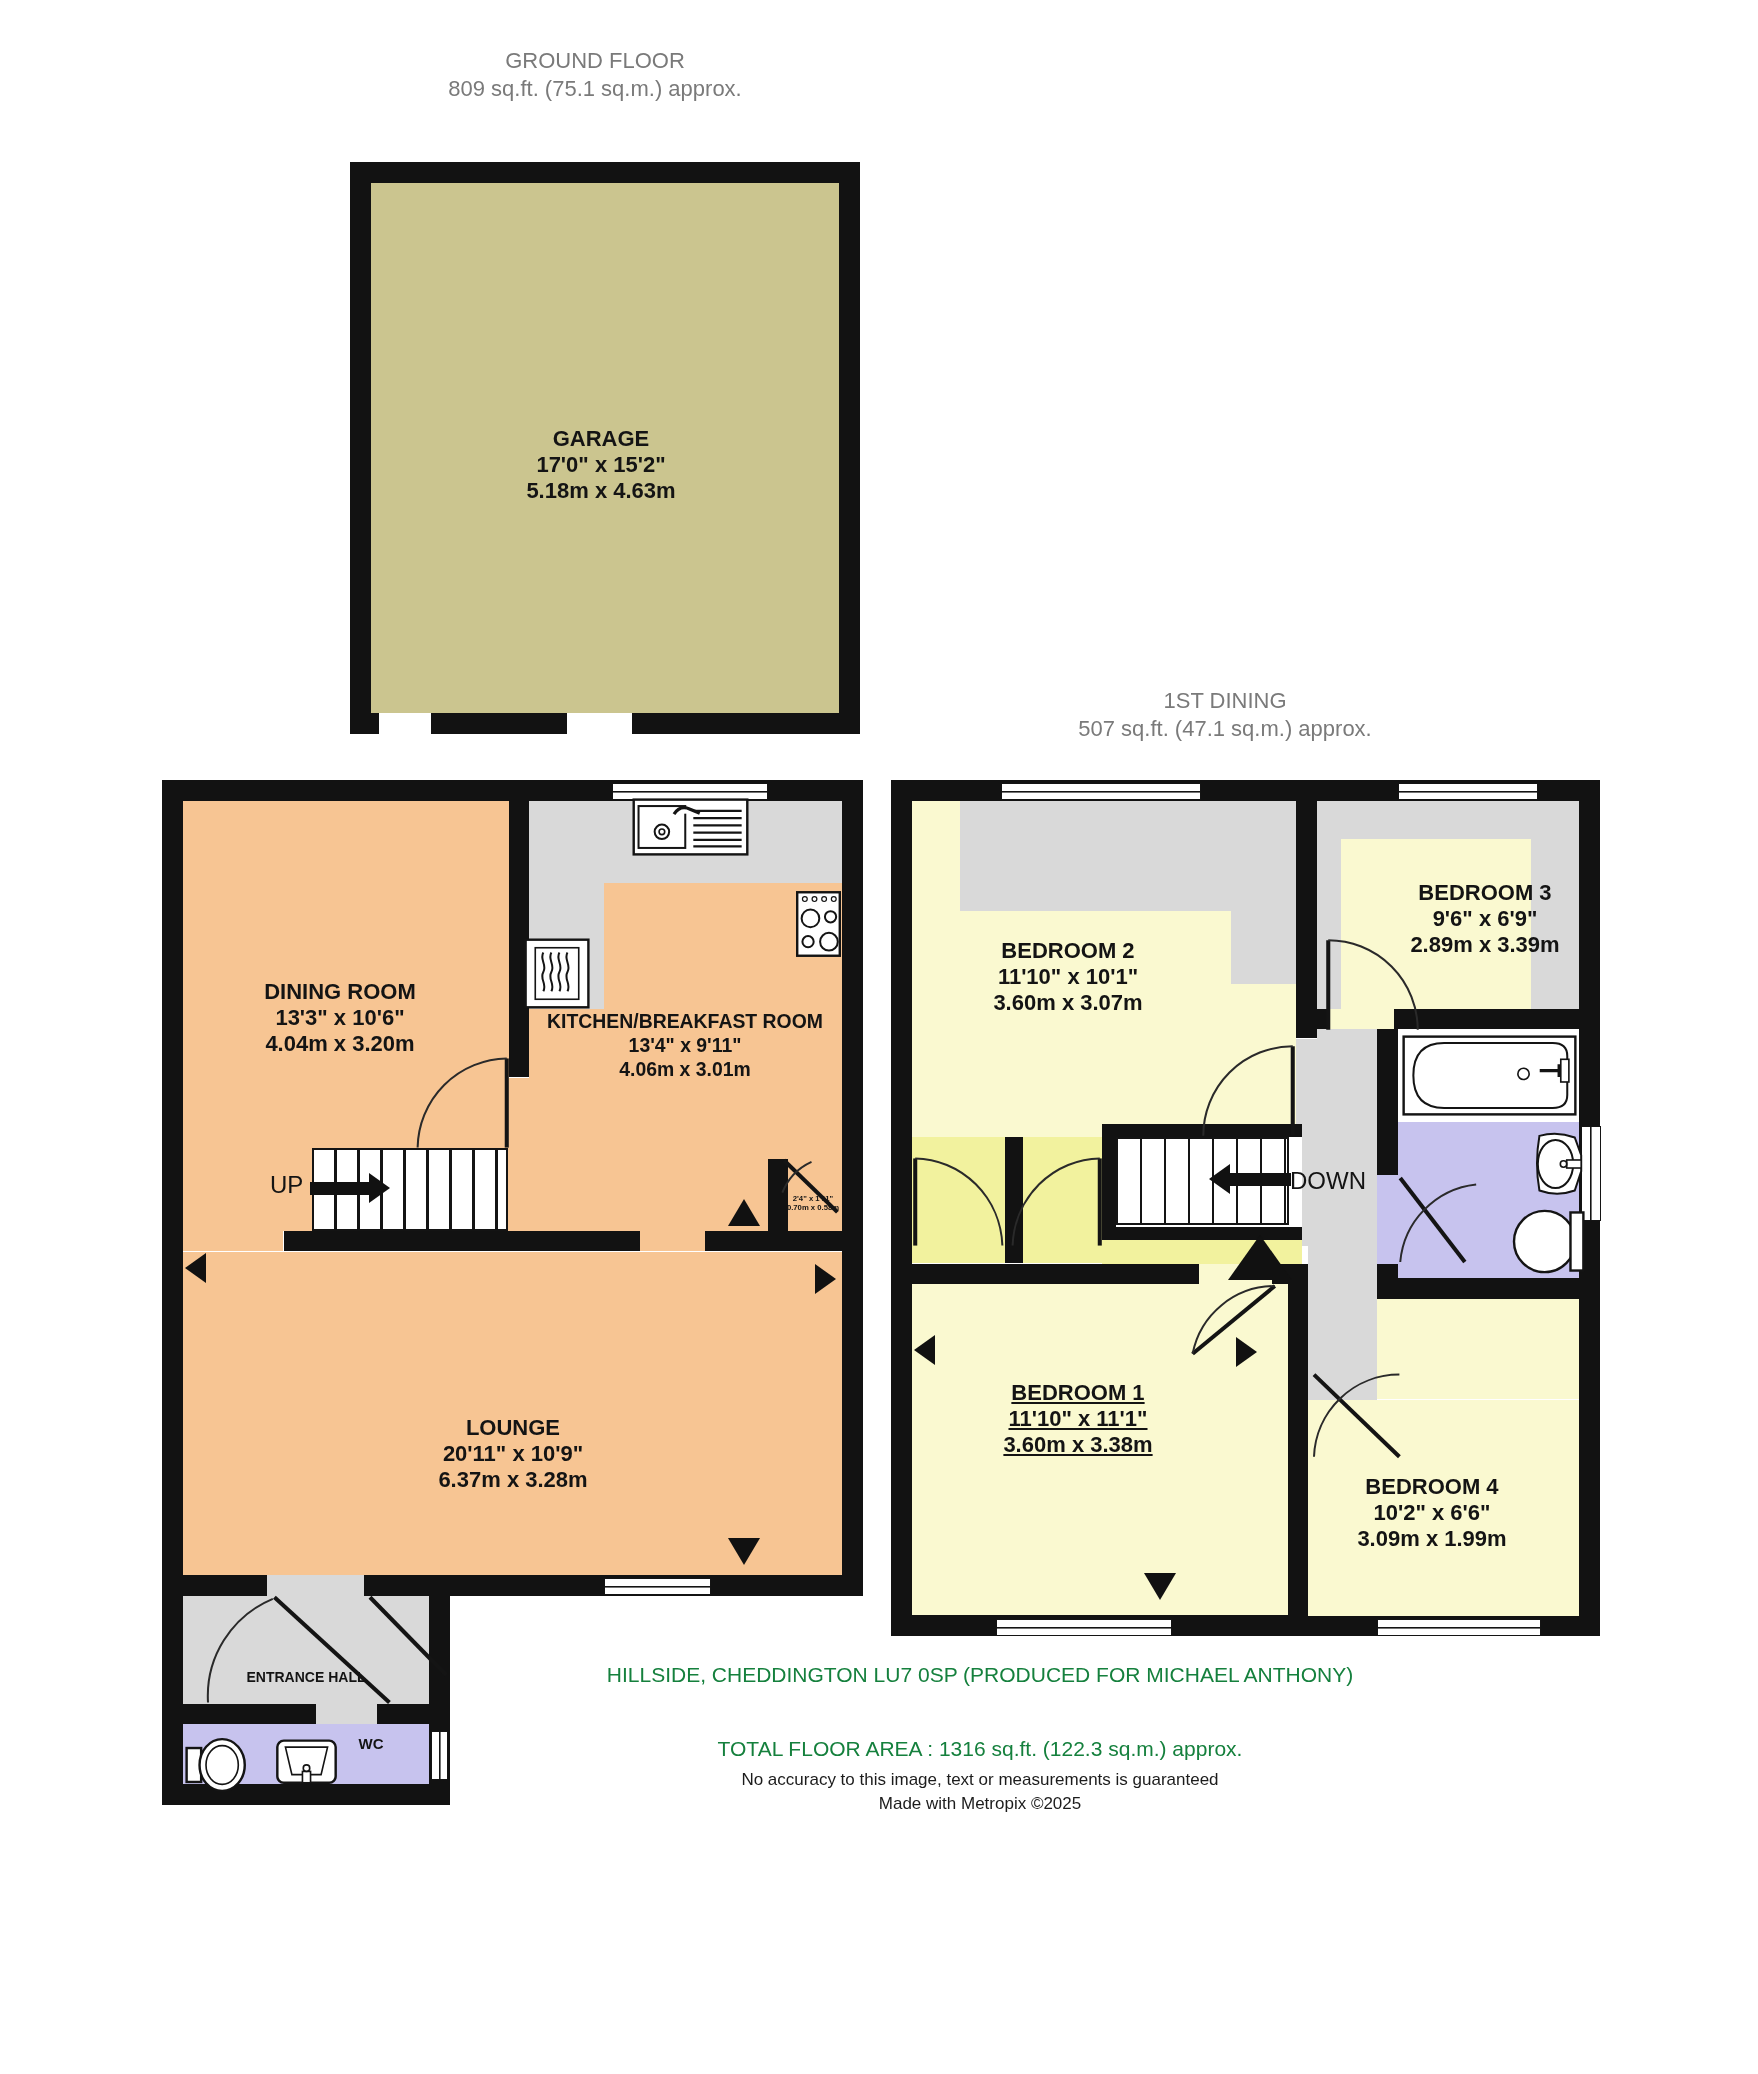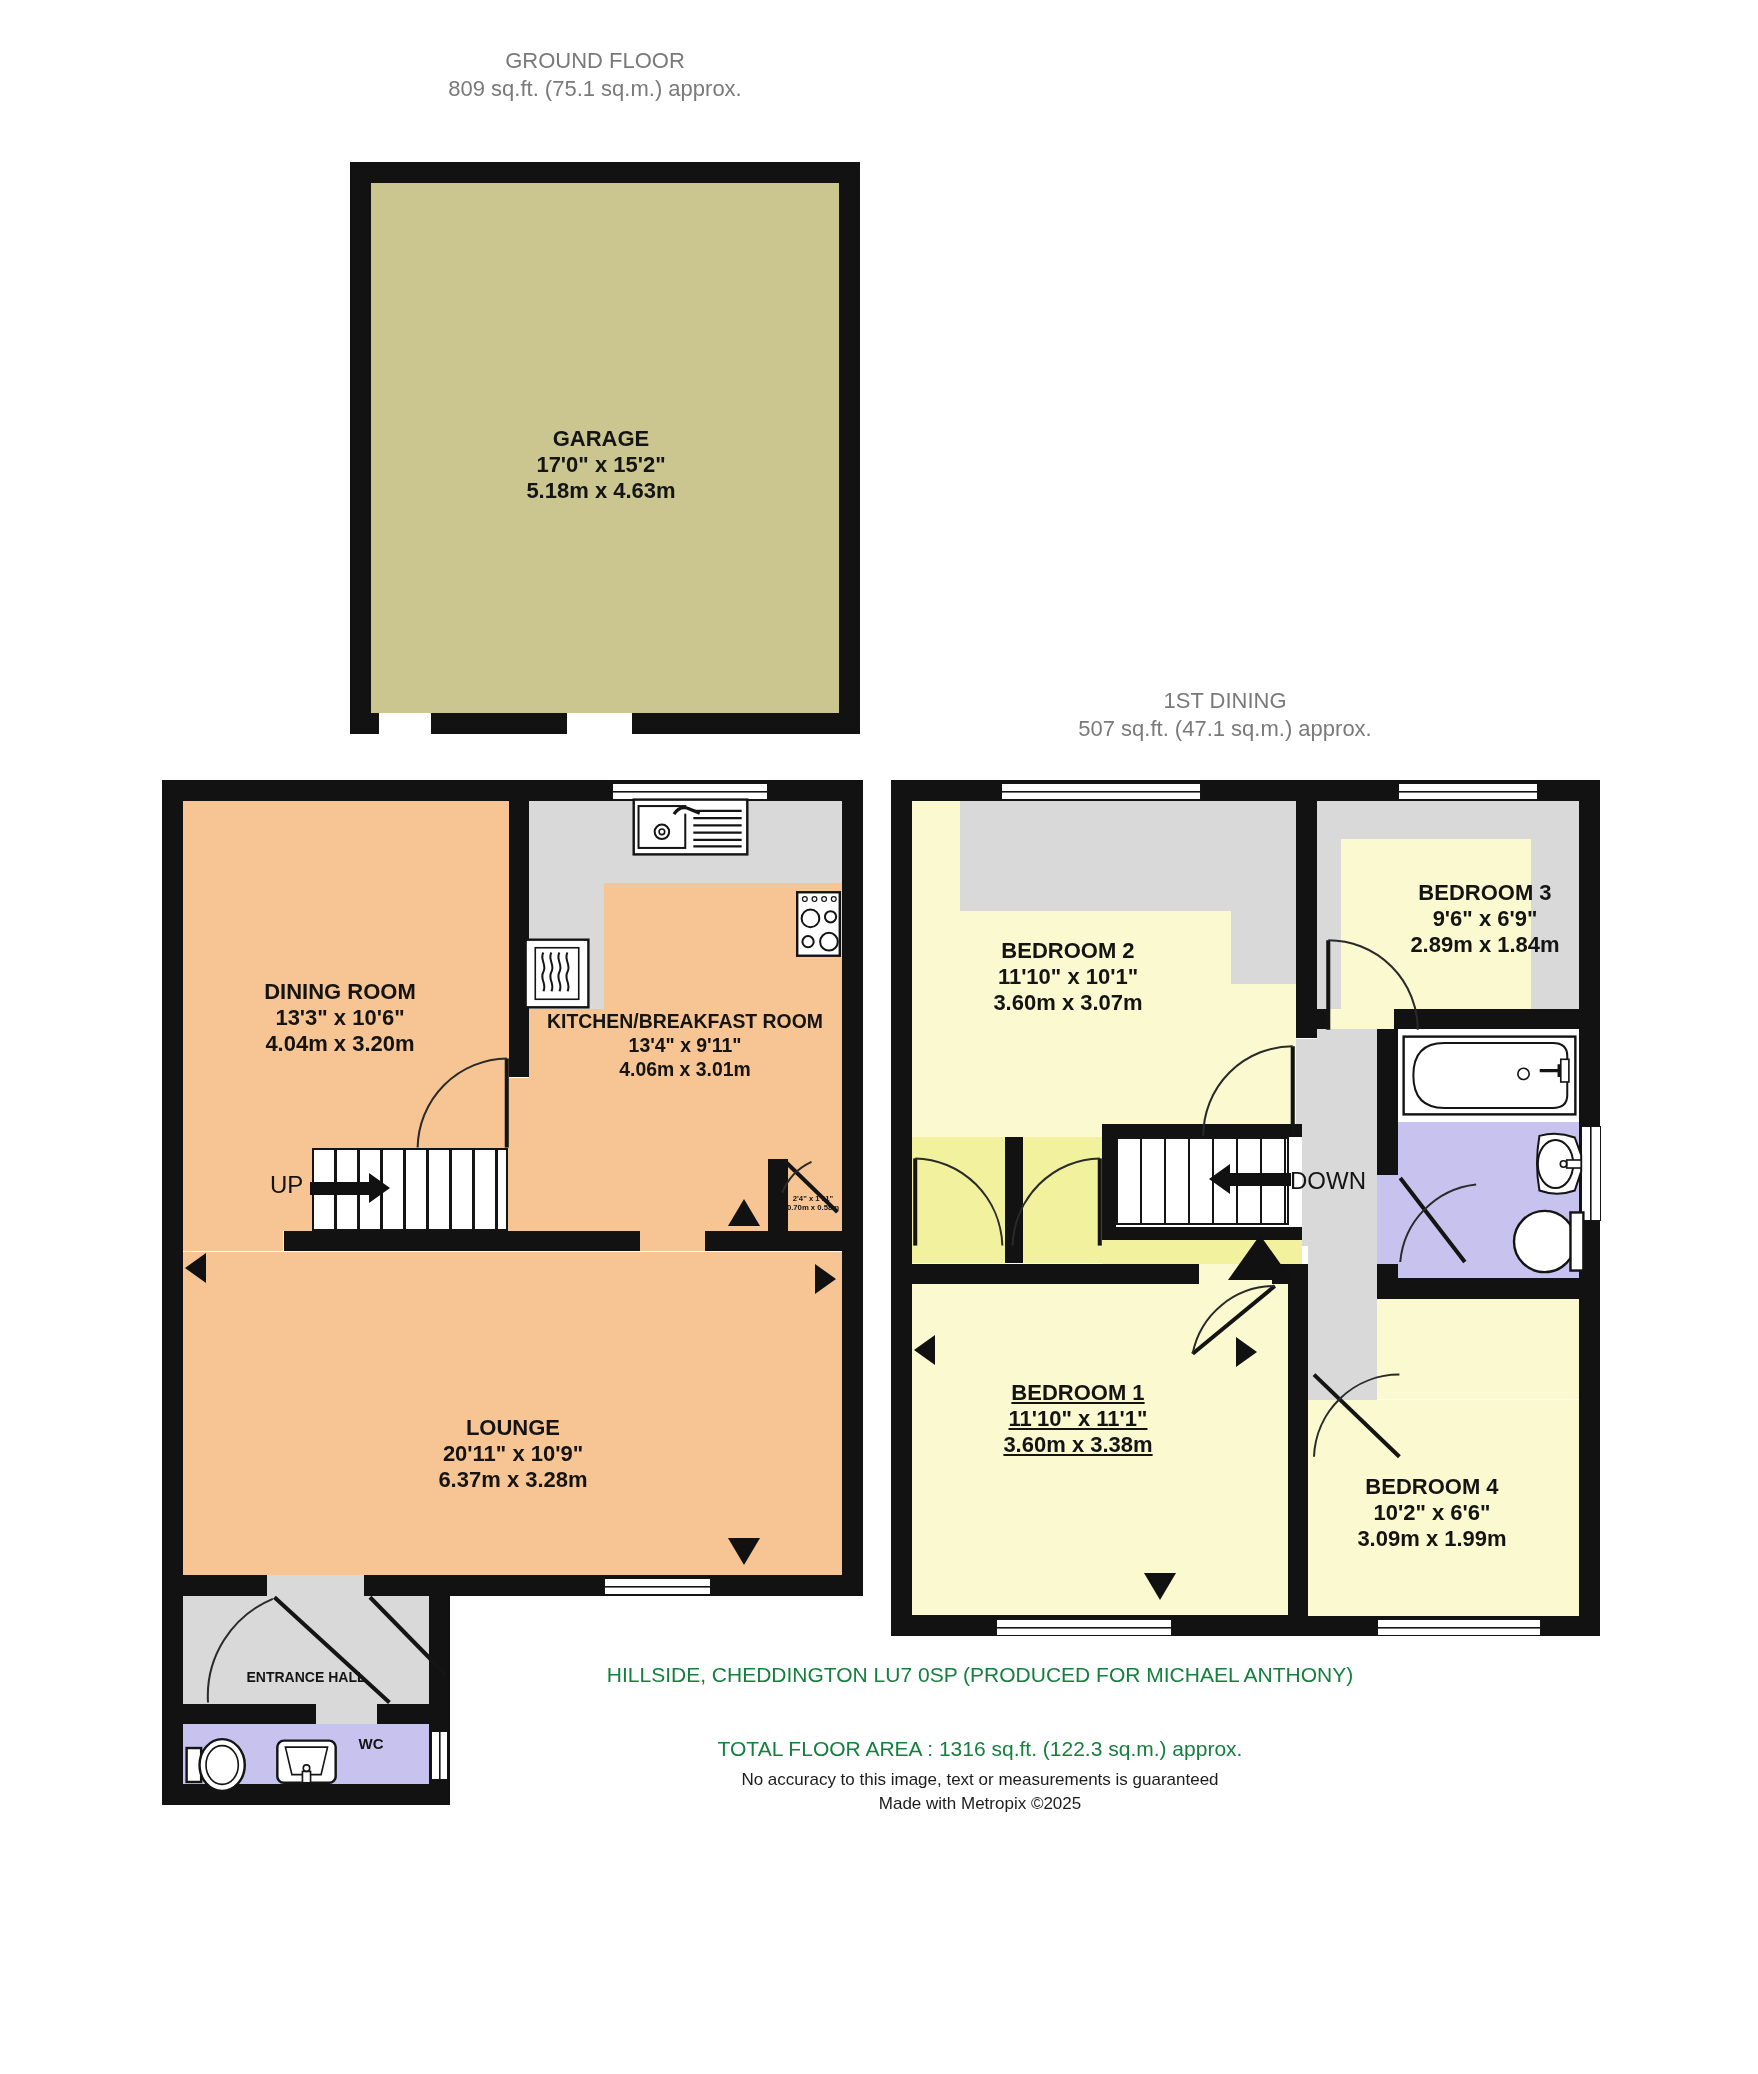--- a/index.html
+++ b/index.html
@@ -248,21 +248,21 @@
 <div class="win-v" style="left:1581px;top:1126px;width:18px;height:93px;"></div>
 
 <div class="room-label rl-27" style="left:1068px;top:938px;">
   <div>BEDROOM 2</div>
   <div>11'10" x 10'1"</div>
   <div>3.60m x 3.07m</div>
 </div>
 <div class="room-label rl-27" style="left:1445px;top:880px;margin-left:40px;">
   <div>BEDROOM 3</div>
   <div>9'6" x 6'9"</div>
-  <div>2.89m x 1.84m</div>
+  <div>2.89m x 3.39m</div>
 </div>
 <div class="room-label rl-27" style="left:1078px;top:1380px;text-decoration:underline;">
   <div>BEDROOM 1</div>
   <div>11'10" x 11'1"</div>
   <div>3.60m x 3.38m</div>
 </div>
 <div class="room-label rl-27" style="left:1432px;top:1474px;">
   <div>BEDROOM 4</div>
   <div>10'2" x 6'6"</div>
   <div>3.09m x 1.99m</div>

